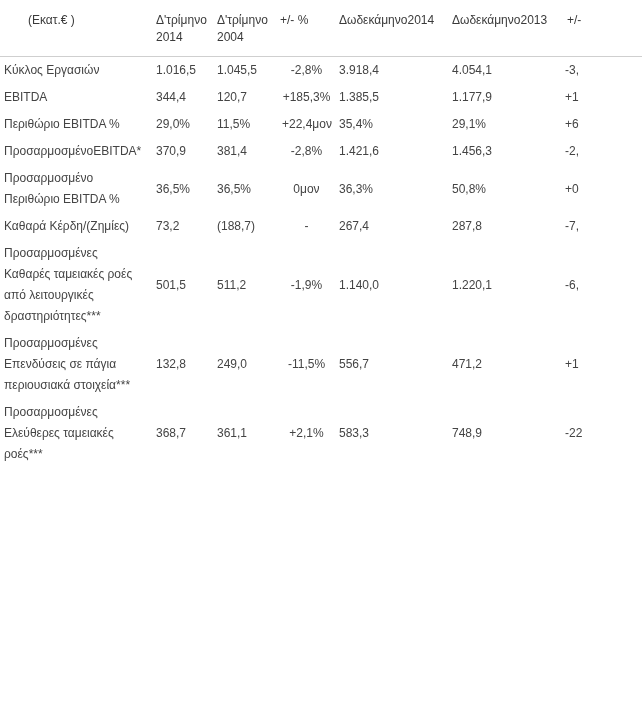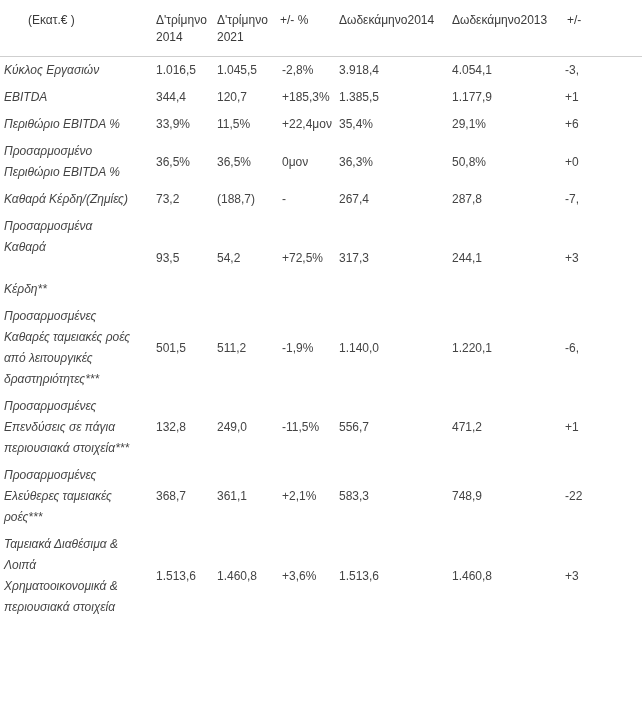--- a/index.html
+++ b/index.html
@@ -68,28 +68,28 @@
   td.label {
     padding-left: 28px;
     padding-right: 2px;
   }
   td.num {
     white-space: nowrap;
   }
   td.pm {
     white-space: nowrap;
     padding-left: 2px;
+    text-align: center;
   }
   td.last {
     white-space: nowrap;
     padding-left: 6px;
   }
   .lbl-line {
     display: block;
-    font-style: italic;
   }
   tr.tall td { line-height: 21px; }
 </style>
 </head>
 <body>
 
 <div class="sheet">
   <table class="fin">
     <colgroup>
       <col class="c0">
@@ -102,21 +102,21 @@
     </colgroup>
     <thead>
       <tr>
         <th class="unitcell">(Εκατ.€ )</th>
         <th class="hdr-two-line">
           <span>Δ'τρίμηνο</span>
           <span>2014</span>
         </th>
         <th class="hdr-two-line">
           <span>Δ'τρίμηνο</span>
-          <span>2021</span>
+          <span>2004</span>
         </th>
         <th class="hdr-plusminus">+/- %</th>
         <th>Δωδεκάμηνο2014</th>
         <th>Δωδεκάμηνο2013</th>
         <th class="hdr-last">+/-</th>
       </tr>
     </thead>
     <tbody>
       <tr class="tall">
         <td class="label">
@@ -137,26 +137,37 @@
         <td class="num">120,7</td>
         <td class="pm">+185,3%</td>
         <td class="num">1.385,5</td>
         <td class="num">1.177,9</td>
         <td class="last">+1</td>
       </tr>
       <tr class="tall">
         <td class="label">
           <span class="lbl-line">Περιθώριο EBITDA %</span>
         </td>
-        <td class="num">33,9%</td>
+        <td class="num">29,0%</td>
         <td class="num">11,5%</td>
         <td class="pm">+22,4μον</td>
         <td class="num">35,4%</td>
         <td class="num">29,1%</td>
         <td class="last">+6</td>
+      </tr>
+      <tr class="tall">
+        <td class="label">
+          <span class="lbl-line">ΠροσαρμοσμένοEBITDA*</span>
+        </td>
+        <td class="num">370,9</td>
+        <td class="num">381,4</td>
+        <td class="pm">-2,8%</td>
+        <td class="num">1.421,6</td>
+        <td class="num">1.456,3</td>
+        <td class="last">-2,</td>
       </tr>
       <tr class="tall">
         <td class="label">
           <span class="lbl-line">Προσαρμοσμένο</span>
           <span class="lbl-line">Περιθώριο EBITDA %</span>
         </td>
         <td class="num">36,5%</td>
         <td class="num">36,5%</td>
         <td class="pm">0μον</td>
         <td class="num">36,3%</td>
@@ -169,34 +180,20 @@
         </td>
         <td class="num">73,2</td>
         <td class="num">(188,7)</td>
         <td class="pm">-</td>
         <td class="num">267,4</td>
         <td class="num">287,8</td>
         <td class="last">-7,</td>
       </tr>
       <tr class="tall">
         <td class="label">
-          <span class="lbl-line">Προσαρμοσμένα</span>
-          <span class="lbl-line">Καθαρά</span>
-          <span class="lbl-line">&nbsp;</span>
-          <span class="lbl-line">Κέρδη**</span>
-        </td>
-        <td class="num">93,5</td>
-        <td class="num">54,2</td>
-        <td class="pm">+72,5%</td>
-        <td class="num">317,3</td>
-        <td class="num">244,1</td>
-        <td class="last">+3</td>
-      </tr>
-      <tr class="tall">
-        <td class="label">
           <span class="lbl-line">Προσαρμοσμένες</span>
           <span class="lbl-line">Καθαρές ταμειακές ροές</span>
           <span class="lbl-line">από λειτουργικές</span>
           <span class="lbl-line">δραστηριότητες***</span>
         </td>
         <td class="num">501,5</td>
         <td class="num">511,2</td>
         <td class="pm">-1,9%</td>
         <td class="num">1.140,0</td>
         <td class="num">1.220,1</td>
@@ -221,29 +218,15 @@
           <span class="lbl-line">Ελεύθερες ταμειακές</span>
           <span class="lbl-line">ροές***</span>
         </td>
         <td class="num">368,7</td>
         <td class="num">361,1</td>
         <td class="pm">+2,1%</td>
         <td class="num">583,3</td>
         <td class="num">748,9</td>
         <td class="last">-22</td>
       </tr>
-      <tr class="tall">
-        <td class="label">
-          <span class="lbl-line">Ταμειακά Διαθέσιμα &amp;</span>
-          <span class="lbl-line">Λοιπά</span>
-          <span class="lbl-line">Χρηματοοικονομικά &amp;</span>
-          <span class="lbl-line">περιουσιακά στοιχεία</span>
-        </td>
-        <td class="num">1.513,6</td>
-        <td class="num">1.460,8</td>
-        <td class="pm">+3,6%</td>
-        <td class="num">1.513,6</td>
-        <td class="num">1.460,8</td>
-        <td class="last">+3</td>
-      </tr>
     </tbody>
   </table>
 </div>
 
 </body></html>

